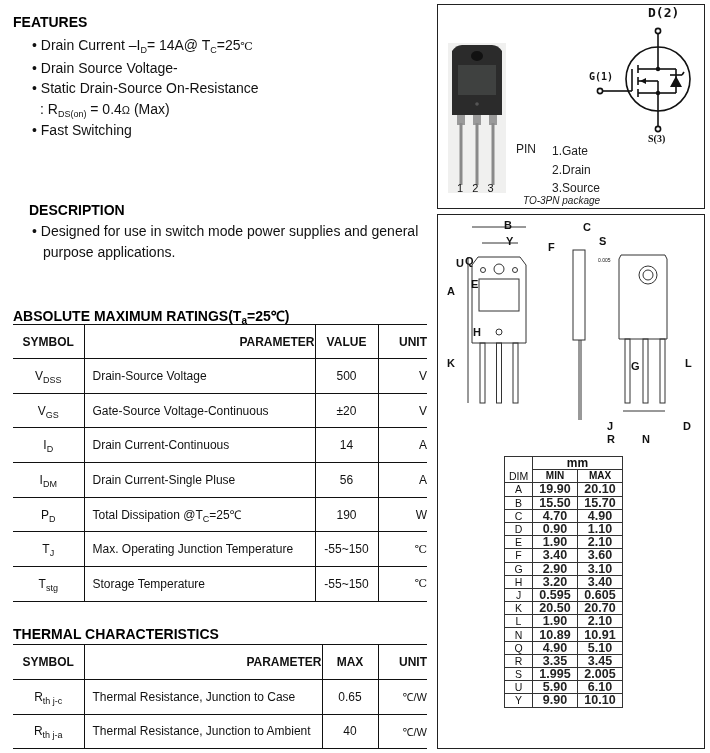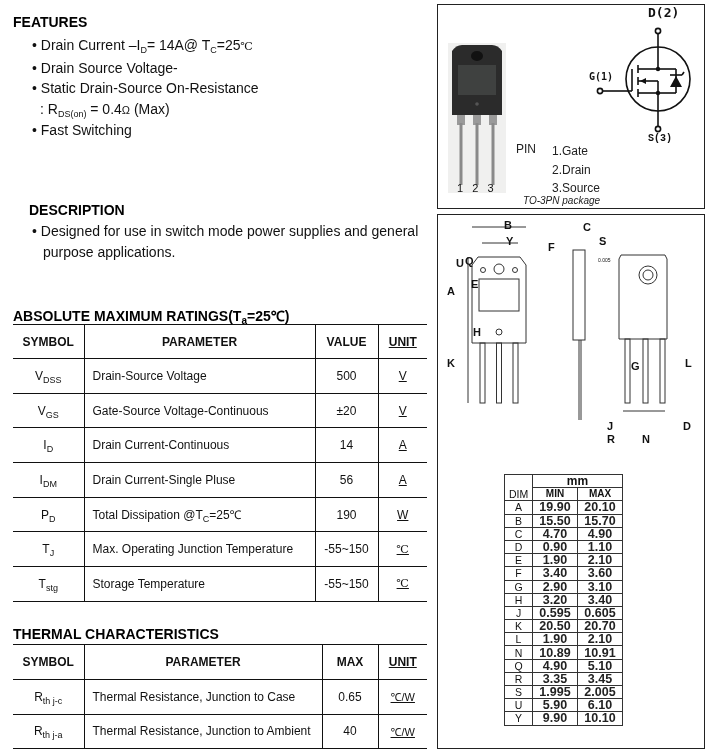--- a/index.html
+++ b/index.html
@@ -5,29 +5,29 @@
   html, body { margin: 0; padding: 0; background: #ffffff; }
   body { width: 710px; height: 753px; position: relative; overflow: hidden;
          font-family: "Liberation Sans", sans-serif; color: #111; }
   .abs { position: absolute; }
   h2.sec { position: absolute; margin: 0; font-size: 14px; font-weight: bold; color: #000; }
   .feat { position: absolute; left: 32px; font-size: 14px; line-height: 20.6px; }
   .feat .ln { white-space: nowrap; }
   sub { font-size: 9px; vertical-align: -3px; line-height: 0; }
   .deg { font-family: "DejaVu Serif", serif; font-size: 11px; }
   table.spec { position: absolute; left: 13px; border-collapse: collapse; font-size: 12px; }
-  table.spec th { font-weight: bold; font-size: 12px; text-align: center; padding: 0; }
+  table.spec th { font-weight: bold; font-size: 12px; text-align: right; padding: 0; }
   table.spec td { padding: 0; }
   table.spec tr { border-bottom: 1.5px solid #111; }
   table.spec tr.head { border-top: 1.5px solid #111; }
   table.spec td.c1, table.spec th.c1 { border-right: 1.5px solid #111; text-align: center; }
   table.spec td.c2 { border-right: 1.5px solid #111; padding-left: 8px; text-align: left; }
   table.spec th.c2 { border-right: 1.5px solid #111; }
   table.spec td.c3, table.spec th.c3 { border-right: 1.5px solid #111; text-align: center; }
-  table.spec td.c4, table.spec th.c4 { text-align: center; text-decoration: underline; }
+  table.spec td.c4, table.spec th.c4 { text-align: right; }
   .frame { position: absolute; border: 1.5px solid #222; background: #fff; }
   table.dim { position: absolute; border-collapse: collapse; font-family: "Liberation Sans", sans-serif; }
   table.dim td { border: 1px solid #333; padding: 0; text-align: center; height: 12.2px; line-height: 12px; }
   table.dim td.d { font-size: 10.5px; width: 27px; }
   table.dim td.v { font-size: 12.5px; font-weight: bold; color: #222; width: 44px; }
   table.dim td.h { font-size: 10px; font-weight: bold; }
 </style>
 </head>
 <body>
 
@@ -203,21 +203,21 @@
       <line x1="82" y1="68" x2="94" y2="68"></line>
       <polyline points="94,68 96,65"></polyline>
     </g>
     <polygon points="82,80 94,80 88,69" fill="#111"></polygon>
     <polygon points="52,74 58,71 58,77" fill="#111"></polygon>
     <circle cx="70" cy="62" r="2.2" fill="#111"></circle>
     <circle cx="70" cy="86" r="2.2" fill="#111"></circle>
   </svg>
   <div class="abs" style="left:210px;top:0;font-size:13px;font-weight:bold;font-family:'DejaVu Sans Mono',monospace;">D(2)</div>
   <div class="abs" style="left:151px;top:66px;font-size:10px;font-weight:bold;font-family:'DejaVu Sans Mono',monospace;">G(1)</div>
-  <div class="abs" style="left:210px;top:128px;font-size:10px;font-weight:bold;font-family:Liberation Mono, monospace;">S(3)</div>
+  <div class="abs" style="left:210px;top:128px;font-size:10px;font-weight:bold;font-family:Liberation Serif, serif;">S(3)</div>
 </div>
 
 <div class="frame" style="left:437px;top:214px;width:266px;height:533px;">
   <svg class="abs" style="left:0;top:0;" width="266" height="240">
     <g stroke="#333" stroke-width="1" fill="none">
 
       <path d="M34 50 L40 42 L82 42 L88 50 L88 128 L34 128 Z"></path>
       <circle cx="61" cy="54" r="5"></circle>
       <circle cx="45" cy="55" r="2.5"></circle>
         <circle cx="77" cy="55" r="2.5"></circle>
@@ -256,21 +256,21 @@
   <div class="abs" style="left:35px;top:111px;font-size:11px;font-weight:bold;">H</div>
   <div class="abs" style="left:9px;top:142px;font-size:11px;font-weight:bold;">K</div>
   <div class="abs" style="left:193px;top:145px;font-size:11px;font-weight:bold;">G</div>
   <div class="abs" style="left:247px;top:142px;font-size:11px;font-weight:bold;">L</div>
   <div class="abs" style="left:169px;top:205px;font-size:11px;font-weight:bold;">J</div>
   <div class="abs" style="left:169px;top:218px;font-size:11px;font-weight:bold;">R</div>
   <div class="abs" style="left:204px;top:218px;font-size:11px;font-weight:bold;">N</div>
   <div class="abs" style="left:245px;top:205px;font-size:11px;font-weight:bold;">D</div>
   <div class="abs" style="left:160px;top:42px;font-size:5px;">0.005</div>
 
-  <table class="dim" style="left:66px;top:241px;margin-top:18px;">
+  <table class="dim" style="left:66px;top:241px;">
     <tbody>
         <tr>
       <td class="d" style="border-bottom:none;"></td>
       <td colspan="2" class="h" style="font-size:12px;">mm</td>
     </tr>
     <tr>
       <td class="d" style="border-top:none;">DIM</td>
       <td class="h">MIN</td>
       <td class="h">MAX</td>
     </tr>

